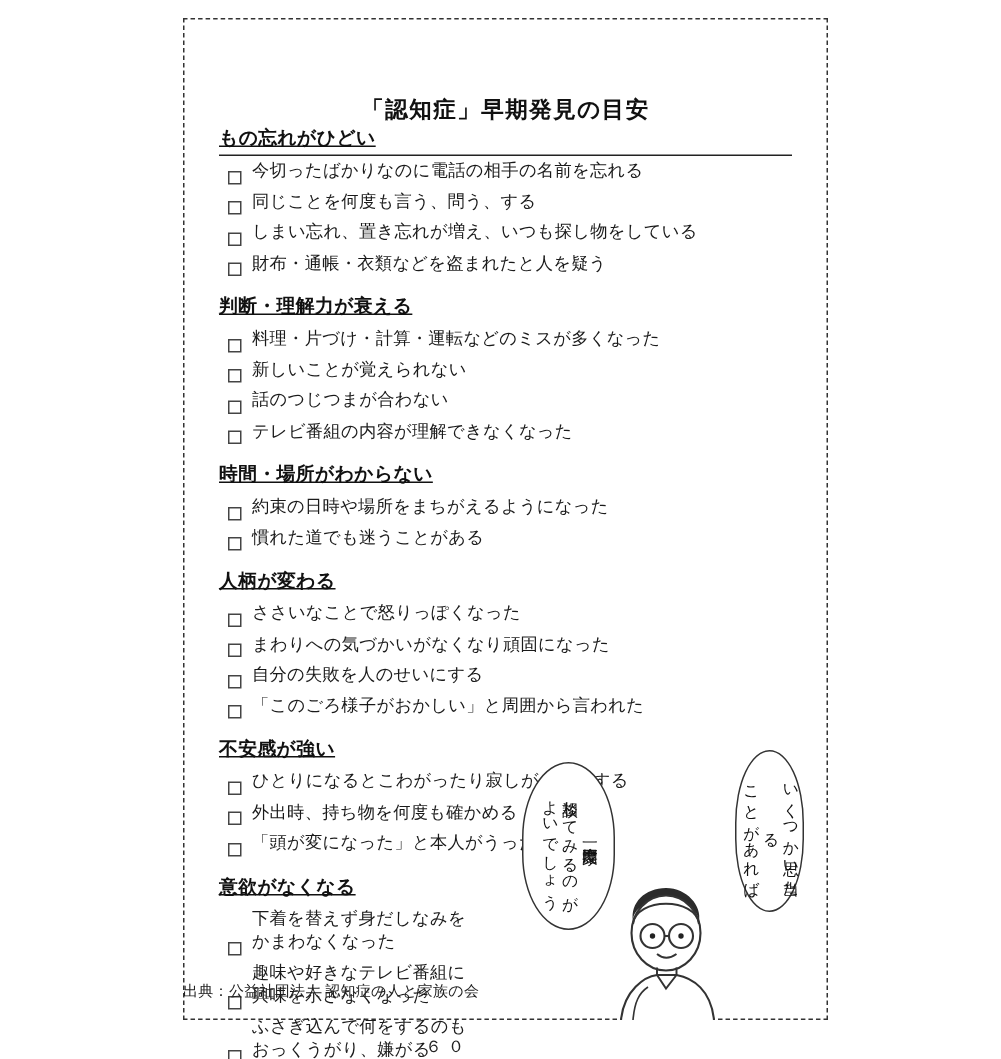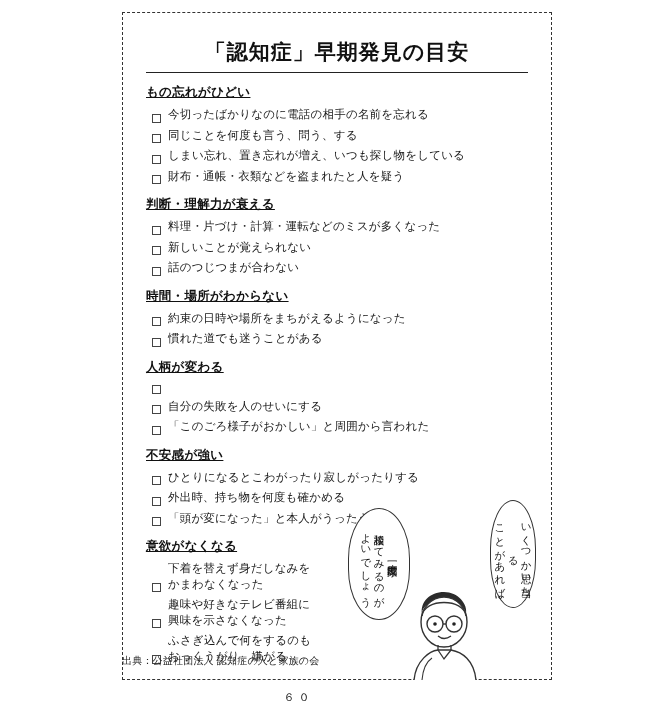--- a/index.html
+++ b/index.html
@@ -31,27 +31,28 @@
     box-sizing: border-box;
   }
   .title-wrap {
     position: absolute;
     left: 146px;
     top: 38px;
     width: 382px;
     text-align: center;
   }
   .doc-title {
-    font-size: 21px;
+    font-size: 15px;
     font-weight: bold;
     letter-spacing: 1px;
     color: #111;
-    padding-bottom: 6px;
+    padding-bottom: 20px;
     border-bottom: 1.5px solid #222;
     display: block;
+    margin-top: 26px;
   }
   .content {
     position: absolute;
     left: 146px;
     top: 84px;
     width: 390px;
   }
   .section {
     margin-bottom: 12px;
   }
@@ -189,38 +190,47 @@
         <span class="item-text">料理・片づけ・計算・運転などのミスが多くなった</span>
       </div>
       <div class="item">
         <span class="checkbox"></span>
         <span class="item-text">新しいことが覚えられない</span>
       </div>
       <div class="item">
         <span class="checkbox"></span>
         <span class="item-text">話のつじつまが合わない</span>
       </div>
+      <div class="item">
+        <span class="checkbox"></span>
+        <span class="item-text">テレビ番組の内容が理解できなくなった</span>
+      </div>
     </div>
 
     <div class="section">
       <div class="section-head">時間・場所がわからない</div>
       <div class="item">
         <span class="checkbox"></span>
         <span class="item-text">約束の日時や場所をまちがえるようになった</span>
       </div>
       <div class="item">
         <span class="checkbox"></span>
         <span class="item-text">慣れた道でも迷うことがある</span>
       </div>
     </div>
 
     <div class="section">
       <div class="section-head">人柄が変わる</div>
       <div class="item">
         <span class="checkbox"></span>
+        <span class="item-text">ささいなことで怒りっぽくなった</span>
+      </div>
+      <div class="item">
+        <span class="checkbox"></span>
+        <span class="item-text">まわりへの気づかいがなくなり頑固になった</span>
       </div>
       <div class="item">
         <span class="checkbox"></span>
         <span class="item-text">自分の失敗を人のせいにする</span>
       </div>
       <div class="item">
         <span class="checkbox"></span>
         <span class="item-text">「このごろ様子がおかしい」と周囲から言われた</span>
       </div>
     </div>

